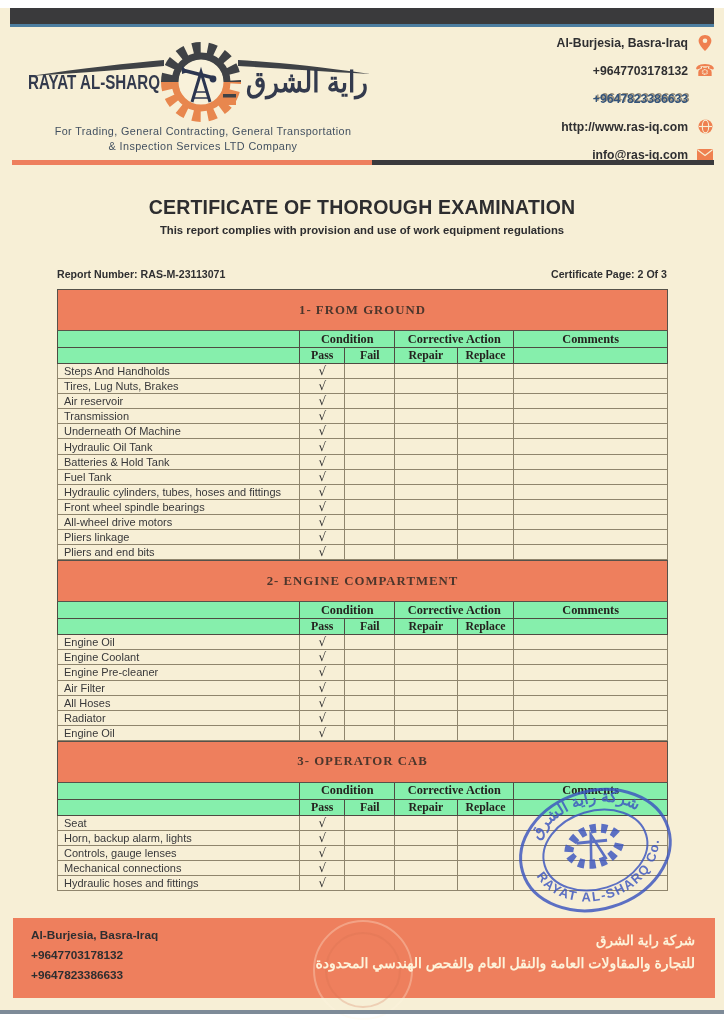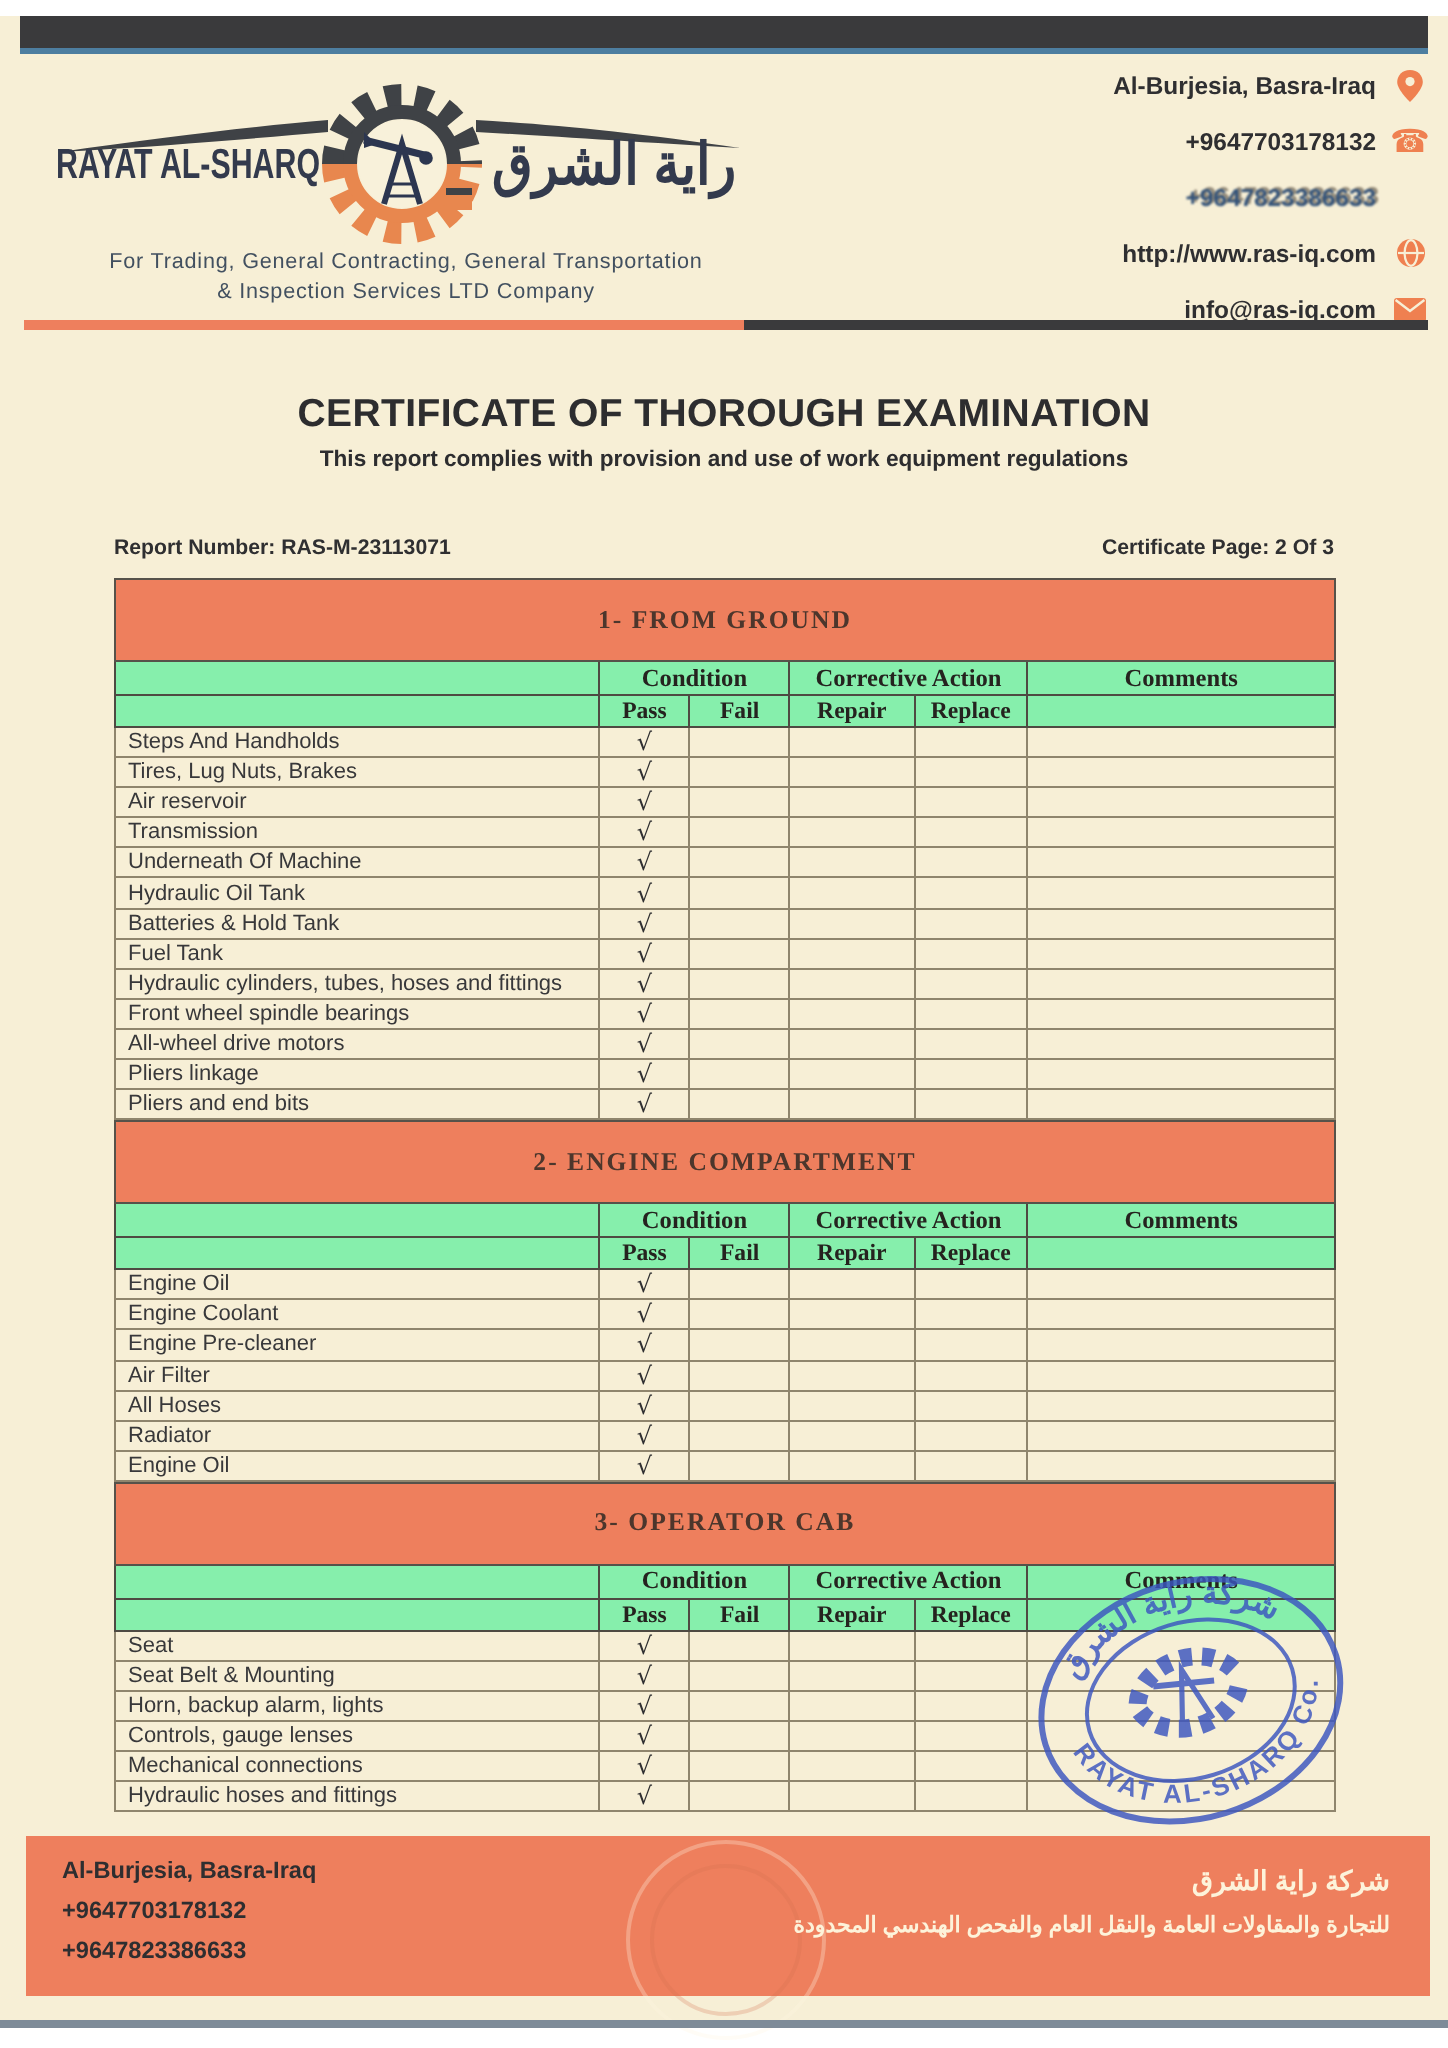--- a/index.html
+++ b/index.html
@@ -59,21 +59,21 @@
   
   .stamp{position:absolute;left:508px;top:770px;width:176px;height:148px;
          transform:rotate(-17deg);opacity:.82;pointer-events:none;}
 
   
   .footer{position:absolute;left:13px;top:910px;width:702px;height:80px;background:#ee7f5d;}
   .footer-left{position:absolute;left:18px;top:9px;display:flex;flex-direction:column;gap:4px;}
   .footer-left .f-line{color:#2e2e30;font-size:11.8px;font-weight:bold;line-height:16px;}
   .footer-right{position:absolute;right:20px;top:12px;text-align:right;direction:rtl;color:#fdf3da;}
   .footer-ar1{font-size:13.5px;font-weight:bold;line-height:22px;}
-  .footer-ar2{font-size:11px;font-weight:bold;line-height:22px;}
+  .footer-ar2{font-size:14px;font-weight:bold;line-height:22px;}
   .watermark{position:absolute;left:300px;top:2px;width:96px;height:96px;border-radius:50%;
              border:2px solid rgba(255,244,226,.30);}
   .watermark .inner{position:absolute;left:10px;top:10px;right:10px;bottom:10px;border-radius:50%;
              border:2px solid rgba(210,110,80,.25);}
 
   .bottom-line{position:absolute;left:0;top:1002px;width:724px;height:4px;background:#7e8b98;}
 </style>
 </head>
 <body>
 
@@ -406,28 +406,20 @@
           <tr class="head2">
             <td colspan="1"></td>
             <td colspan="1">Pass</td>
             <td colspan="1">Fail</td>
             <td colspan="1">Repair</td>
             <td colspan="1">Replace</td>
             <td colspan="1"></td>
           </tr>
           <tr class="data-row">
             <td colspan="1" class="item">Seat</td>
-            <td colspan="1" class="check">√</td>
-            <td colspan="1" class="check"></td>
-            <td colspan="1" class="check"></td>
-            <td colspan="1" class="check"></td>
-            <td colspan="1"></td>
-          </tr>
-          <tr class="data-row">
-            <td colspan="1" class="item">Seat Belt &amp; Mounting</td>
             <td colspan="1" class="check">√</td>
             <td colspan="1" class="check"></td>
             <td colspan="1" class="check"></td>
             <td colspan="1" class="check"></td>
             <td colspan="1"></td>
           </tr>
           <tr class="data-row">
             <td colspan="1" class="item">Horn, backup alarm, lights</td>
             <td colspan="1" class="check">√</td>
             <td colspan="1" class="check"></td>

